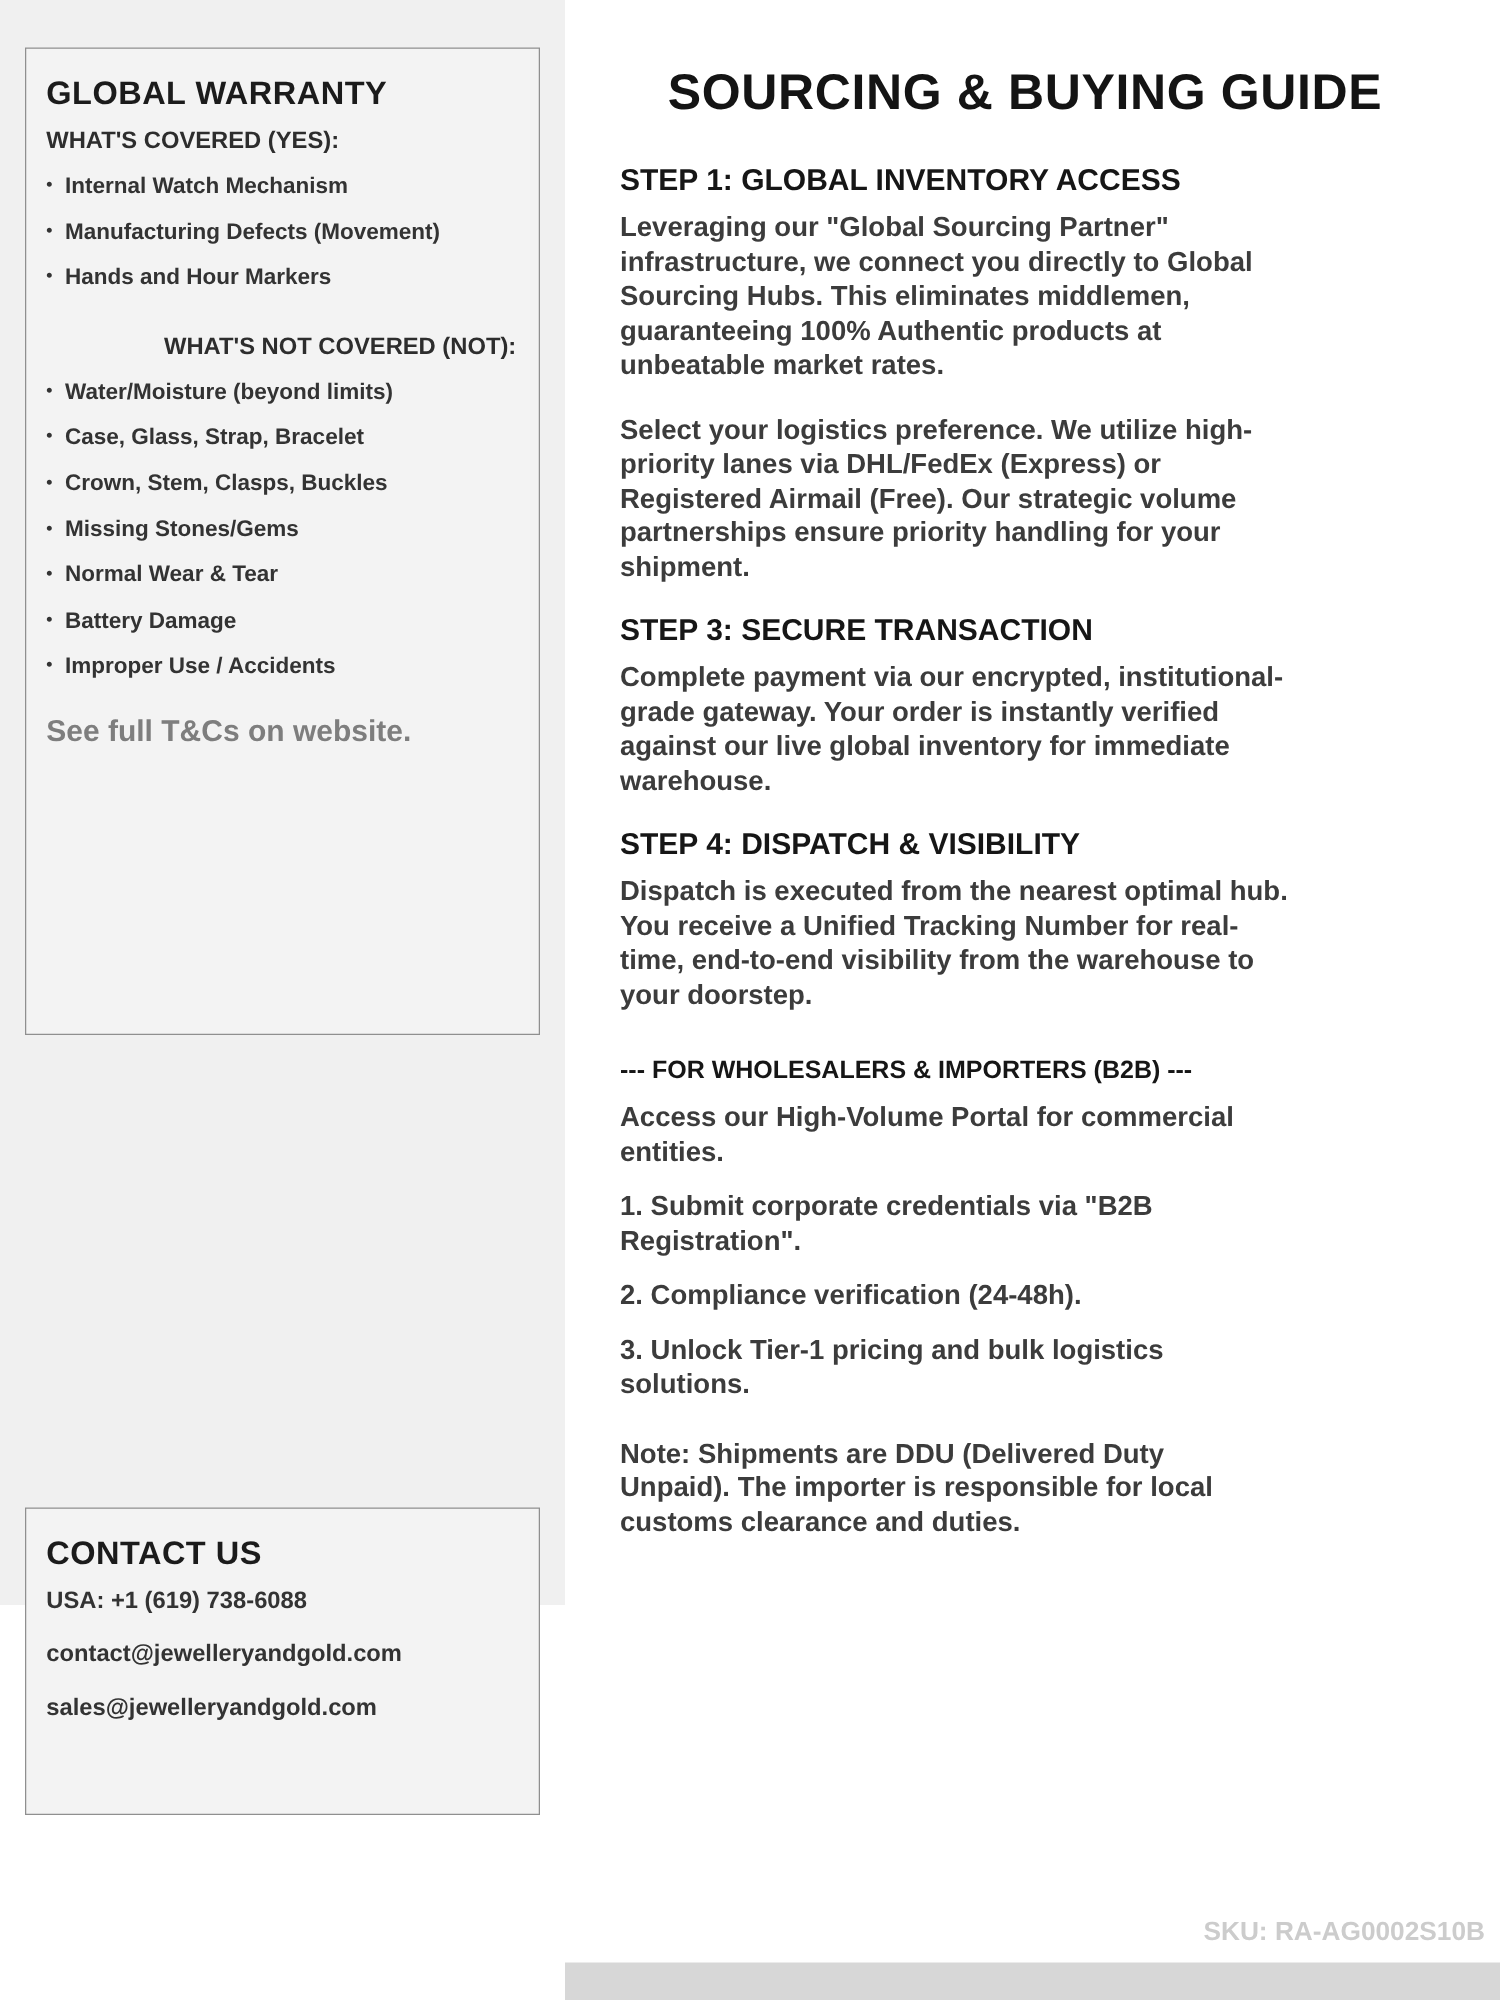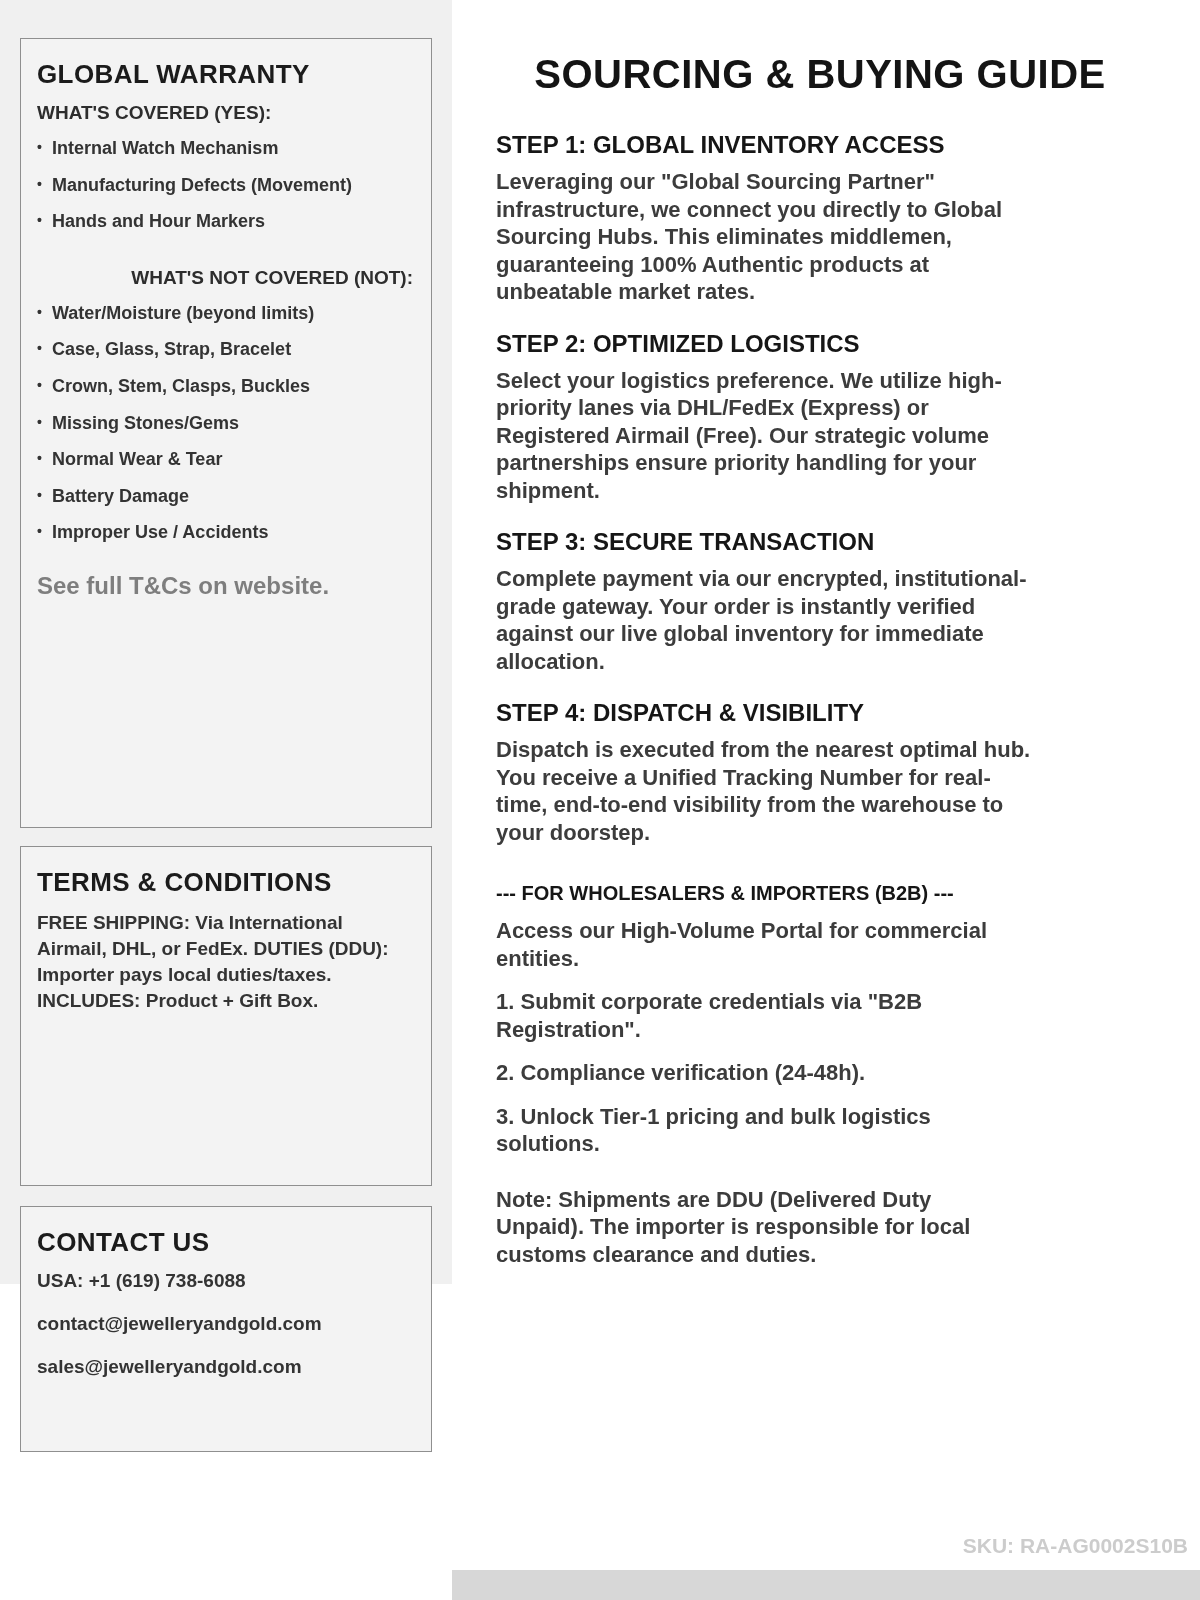--- a/index.html
+++ b/index.html
@@ -176,24 +176,20 @@
       <li>Crown, Stem, Clasps, Buckles</li>
       <li>Missing Stones/Gems</li>
       <li>Normal Wear &amp; Tear</li>
       <li>Battery Damage</li>
       <li>Improper Use / Accidents</li>
     </ul>
 
     <div class="footnote">See full T&amp;Cs on website.</div>
   </div>
 
-  <div class="box box-terms">
-    <h2 class="box-title">TERMS &amp; CONDITIONS</h2>
-    <p class="terms-body">FREE SHIPPING: Via International Airmail, DHL, or FedEx.  DUTIES (DDU): Importer pays local duties/taxes.  INCLUDES: Product + Gift Box.</p>
-  </div>
 
   <div class="box box-contact">
     <h2 class="box-title">CONTACT US</h2>
     <p class="contact-line">USA: +1 (619) 738-6088</p>
     <p class="contact-line">contact@jewelleryandgold.com</p>
     <p class="contact-line">sales@jewelleryandgold.com</p>
   </div>
 
 </div>
 
@@ -201,27 +197,26 @@
   <div class="main-inner">
 
     <h1 class="main-title">SOURCING &amp; BUYING GUIDE</h1>
 
     <div class="step">
       <h3 class="step-title">STEP 1: GLOBAL INVENTORY ACCESS</h3>
       <p class="step-body">Leveraging our "Global Sourcing Partner" infrastructure, we connect you directly to Global Sourcing Hubs. This eliminates middlemen, guaranteeing 100% Authentic products at unbeatable market rates.</p>
     </div>
 
     <div class="step">
-      <h3 class="step-title">STEP 2: OPTIMIZED LOGISTICS</h3>
       <p class="step-body">Select your logistics preference. We utilize high-priority lanes via DHL/FedEx (Express) or Registered Airmail (Free). Our strategic volume partnerships ensure priority handling for your shipment.</p>
     </div>
 
     <div class="step">
       <h3 class="step-title">STEP 3: SECURE TRANSACTION</h3>
-      <p class="step-body">Complete payment via our encrypted, institutional-grade gateway. Your order is instantly verified against our live global inventory for immediate allocation.</p>
+      <p class="step-body">Complete payment via our encrypted, institutional-grade gateway. Your order is instantly verified against our live global inventory for immediate warehouse.</p>
     </div>
 
     <div class="step">
       <h3 class="step-title">STEP 4: DISPATCH &amp; VISIBILITY</h3>
       <p class="step-body">Dispatch is executed from the nearest optimal hub. You receive a Unified Tracking Number for real-time, end-to-end visibility from the warehouse to your doorstep.</p>
     </div>
 
     <div>
       <h3 class="b2b-title">--- FOR WHOLESALERS &amp; IMPORTERS (B2B) ---</h3>
       <p class="b2b-text">Access our High-Volume Portal for commercial entities.</p>

